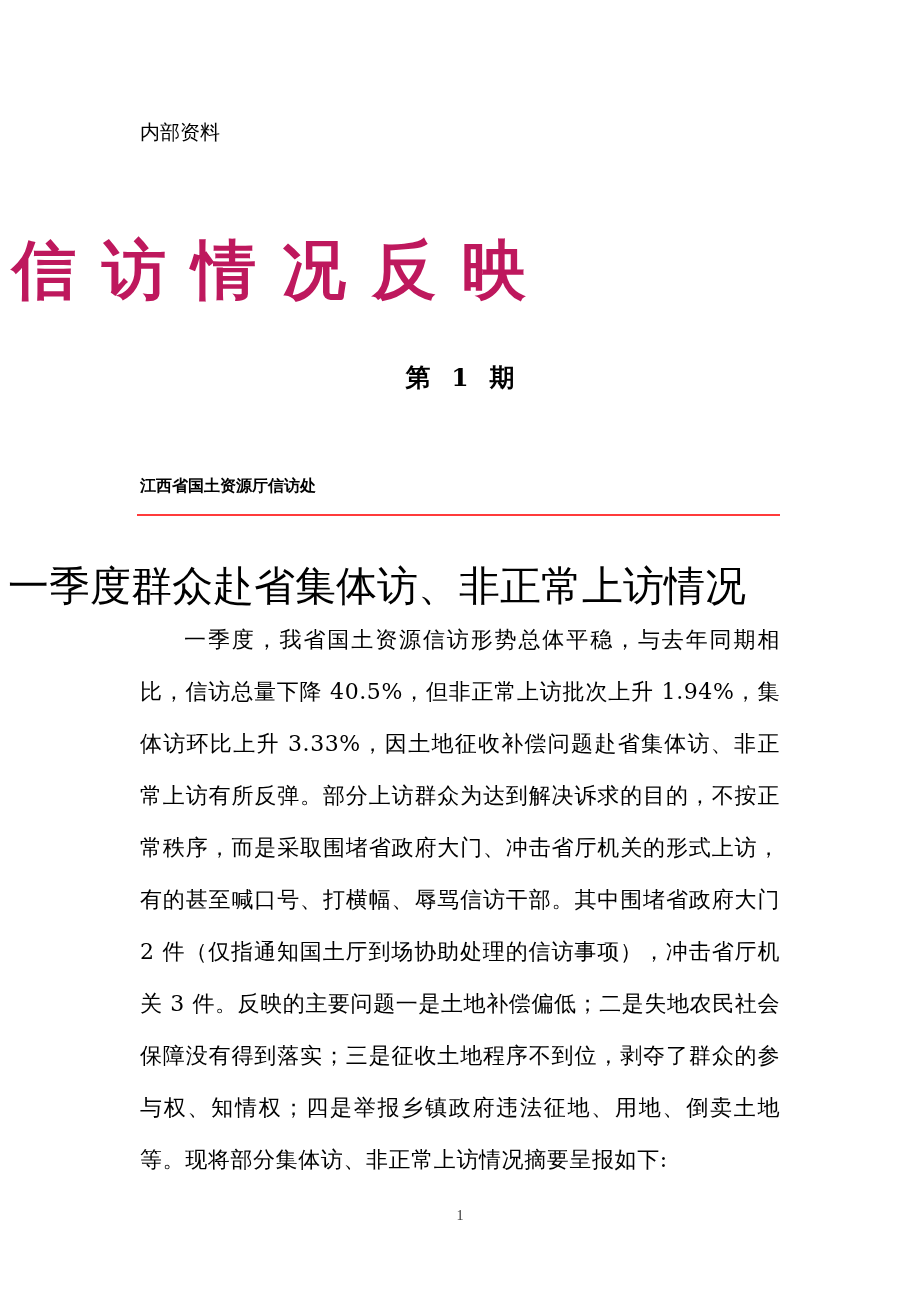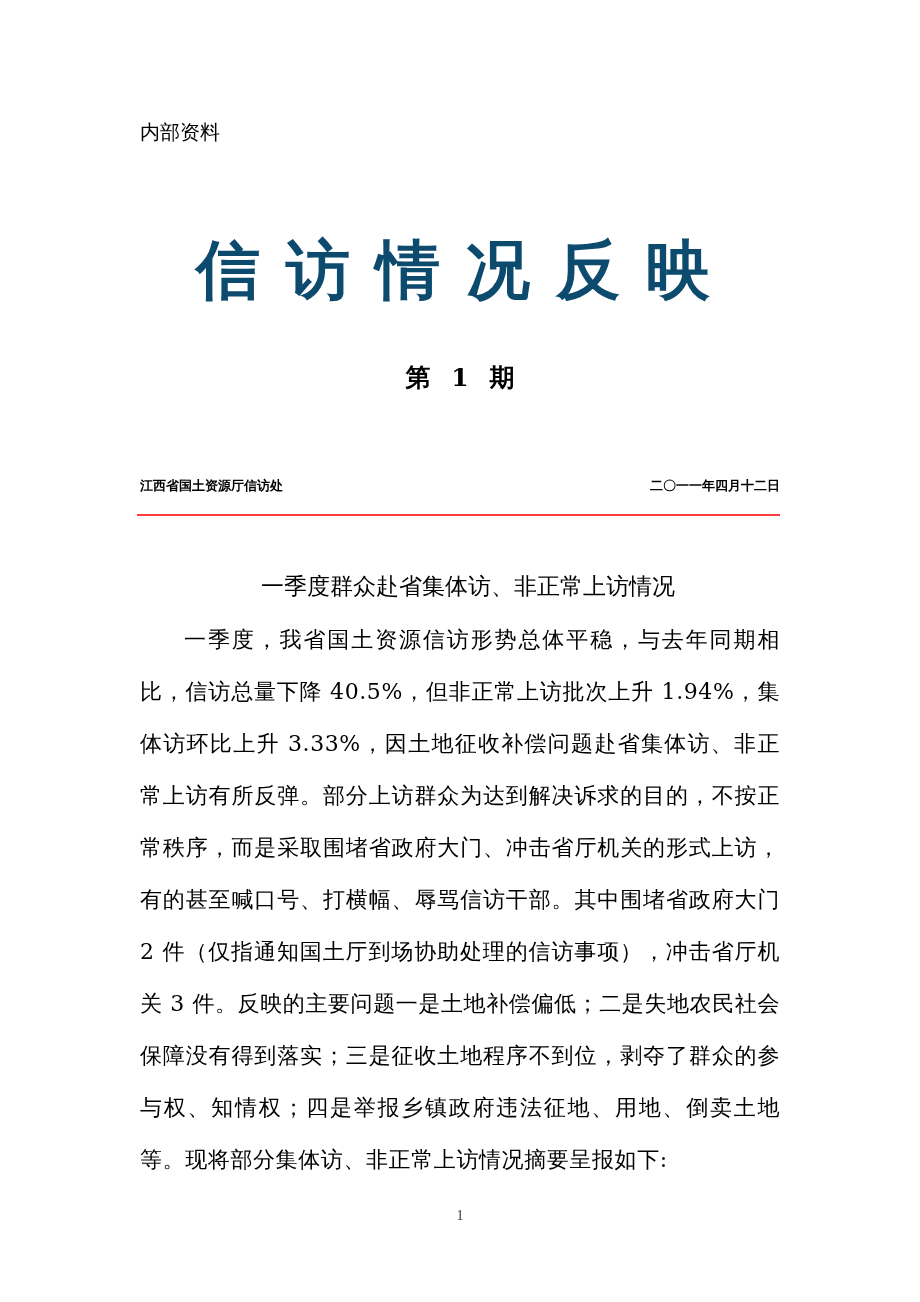--- a/index.html
+++ b/index.html
@@ -28,29 +28,28 @@
       font-family: "DejaVu Sans", "Liberation Sans", sans-serif;
       font-size: 20px;
       line-height: 28px;
       letter-spacing: 0px;
     }
     .masthead {
       position: absolute;
       left: 0;
       width: 920px;
       top: 228px;
-      text-align: center;
       font-family: "DejaVu Serif", "Liberation Serif", serif;
       font-weight: bold;
       font-size: 64px;
       line-height: 84px;
       letter-spacing: 26px;
       padding-left: 12px;
       box-sizing: border-box;
-      color: #0c4a6e;
+      color: #be185d;
     }
     .issue {
       position: absolute;
       left: 0;
       width: 920px;
       top: 364px;
       text-align: center;
       font-family: "DejaVu Serif", "Liberation Serif", serif;
       font-weight: bold;
       font-size: 25px;
@@ -59,41 +58,41 @@
     .issue span { margin: 0 6px; }
     .meta-row {
       position: absolute;
       left: 140px;
       width: 640px;
       top: 472px;
       display: flex;
       justify-content: space-between;
       font-family: "DejaVu Sans", "Liberation Sans", sans-serif;
       font-weight: bold;
-      font-size: 13px;
+      font-size: 16px;
       line-height: 28px;
     }
     .red-rule {
       position: absolute;
       left: 137px;
       width: 643px;
       top: 514px;
       height: 2px;
       background: #ff3b3b;
     }
     .article-title {
       position: absolute;
       left: 0;
       width: 920px;
       top: 563px;
-      text-align: center;
+      text-align: left;
       font-family: "DejaVu Serif", "Liberation Serif", serif;
-      font-size: 23px;
+      font-size: 41px;
       line-height: 46px;
-      padding-left: 16px;
+      padding-left: 8px;
       box-sizing: border-box;
     }
     .body-text {
       position: absolute;
       left: 140px;
       width: 640px;
       top: 614px;
       font-family: "DejaVu Serif", "Liberation Serif", serif;
       font-size: 22px;
       line-height: 52px;
@@ -124,21 +123,20 @@
   <div class="masthead">信访情况反映</div>
 
   <div class="issue">
     <span>第</span>
     <span>1</span>
     <span>期</span>
   </div>
 
   <div class="meta-row">
     <span>江西省国土资源厅信访处</span>
-    <span>二〇一一年四月十二日</span>
   </div>
 
   <div class="red-rule"></div>
 
   <div class="article-title">一季度群众赴省集体访、非正常上访情况</div>
 
   <p class="body-text">一季度，我省国土资源信访形势总体平稳，与去年同期相比，信访总量下降 40.5%，但非正常上访批次上升 1.94%，集体访环比上升 3.33%，因土地征收补偿问题赴省集体访、非正常上访有所反弹。部分上访群众为达到解决诉求的目的，不按正常秩序，而是采取围堵省政府大门、冲击省厅机关的形式上访，有的甚至喊口号、打横幅、辱骂信访干部。其中围堵省政府大门 2 件（仅指通知国土厅到场协助处理的信访事项），冲击省厅机关 3 件。反映的主要问题一是土地补偿偏低；二是失地农民社会保障没有得到落实；三是征收土地程序不到位，剥夺了群众的参与权、知情权；四是举报乡镇政府违法征地、用地、倒卖土地等。现将部分集体访、非正常上访情况摘要呈报如下:</p>
 
   <div class="page-number">1</div>
 

